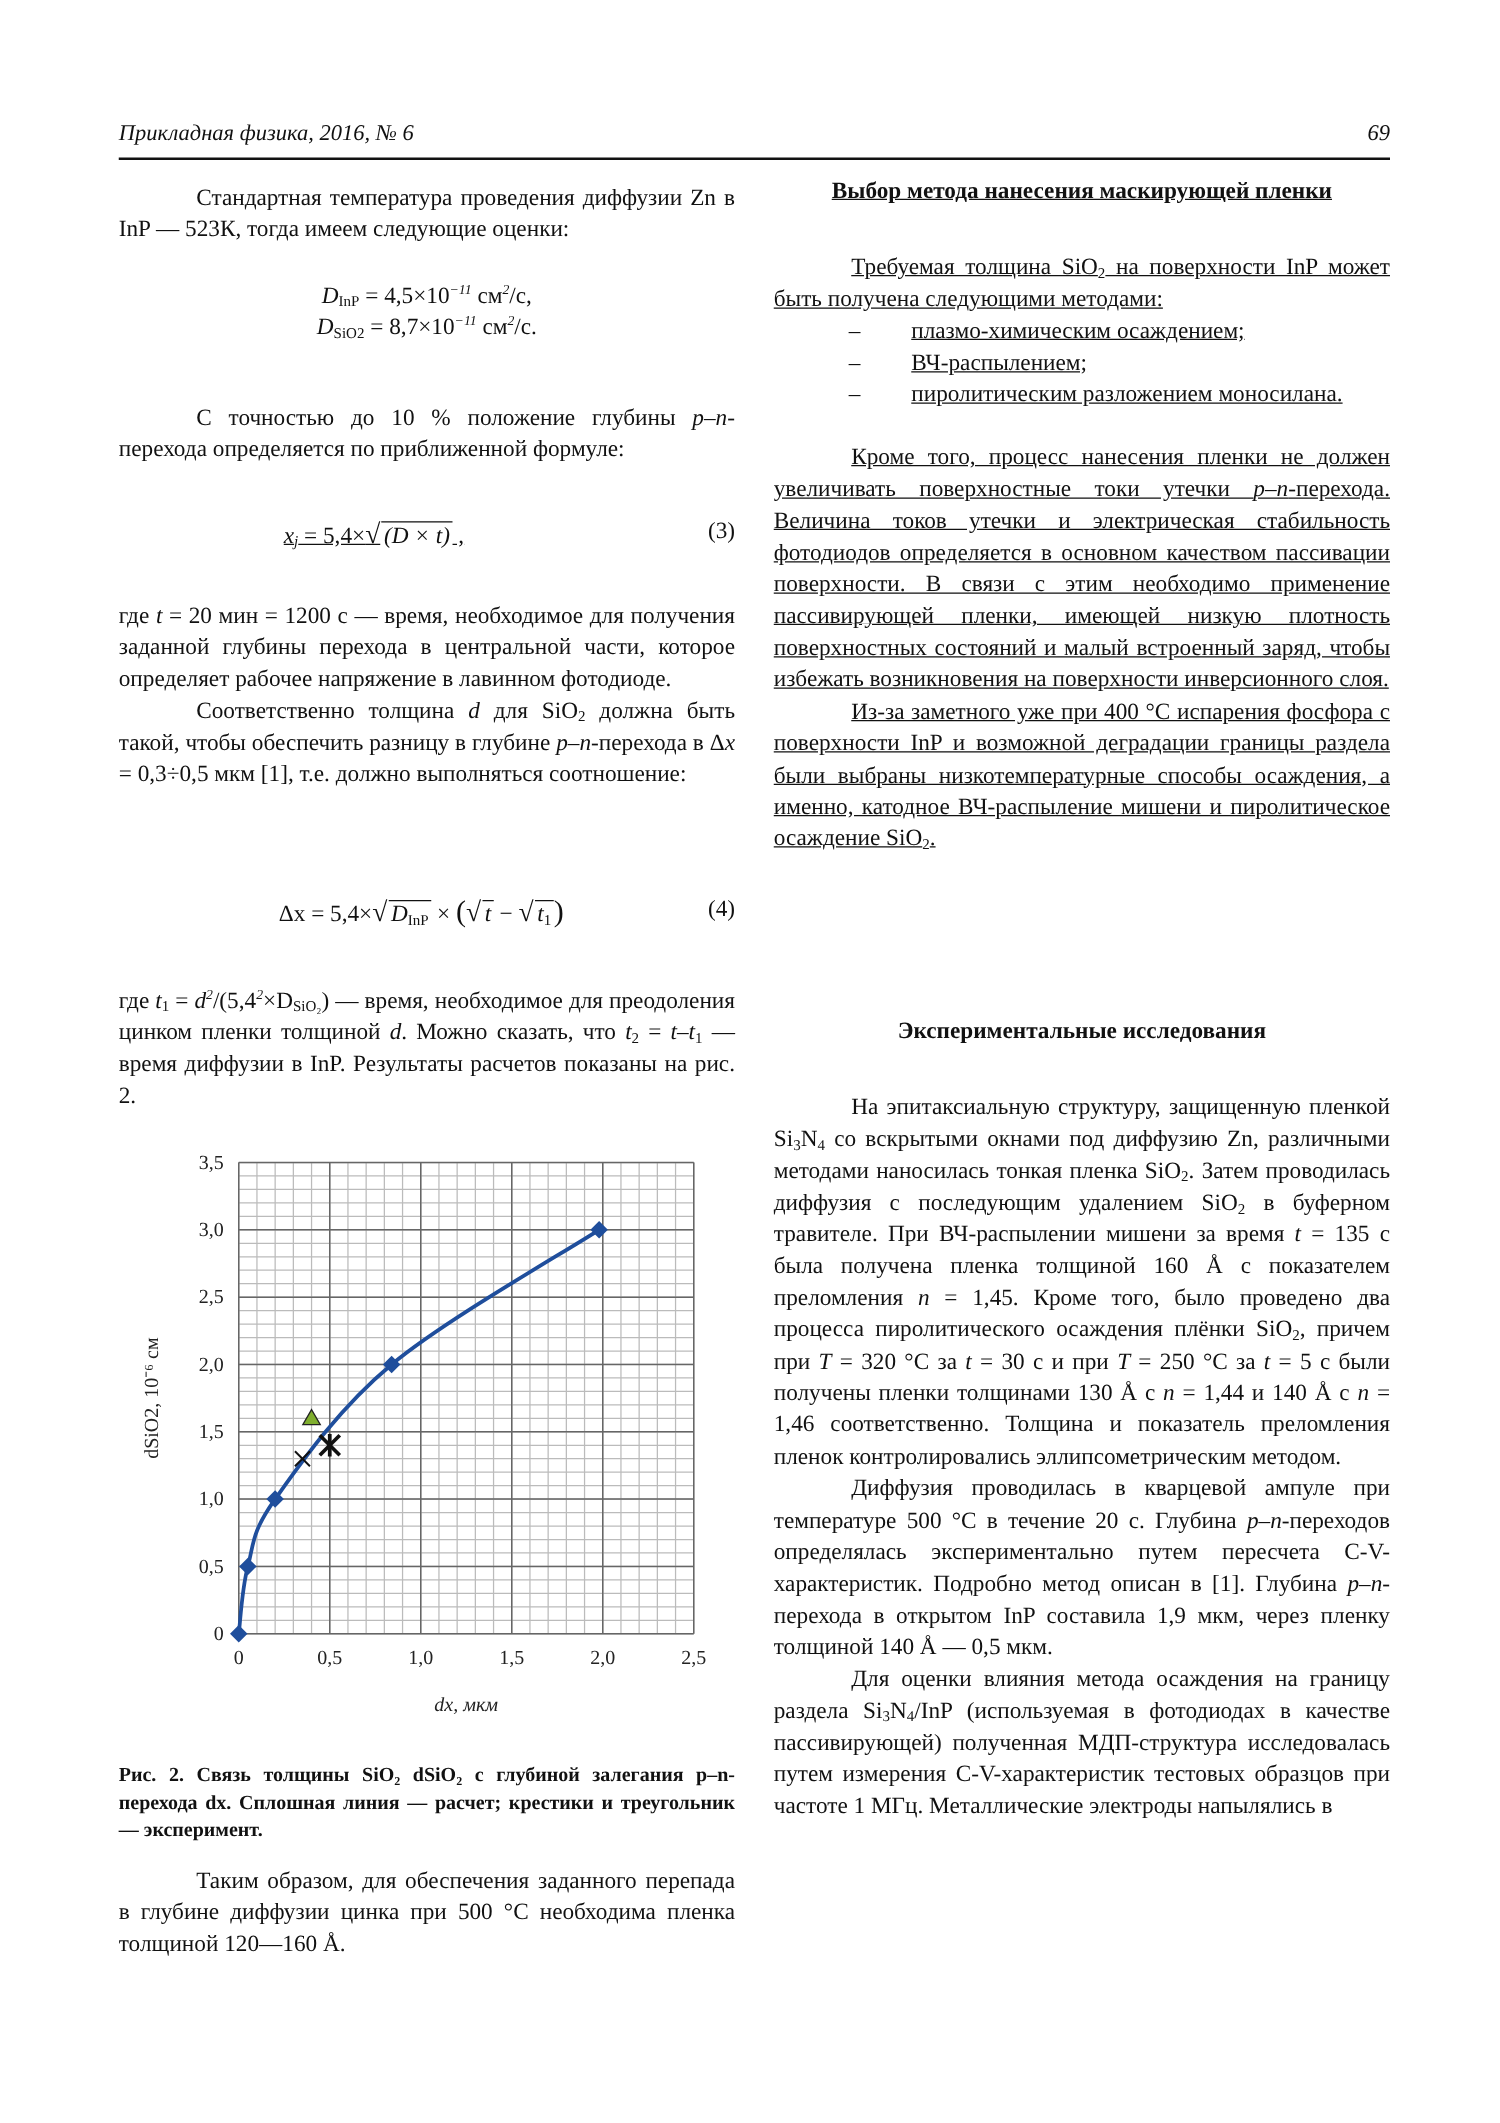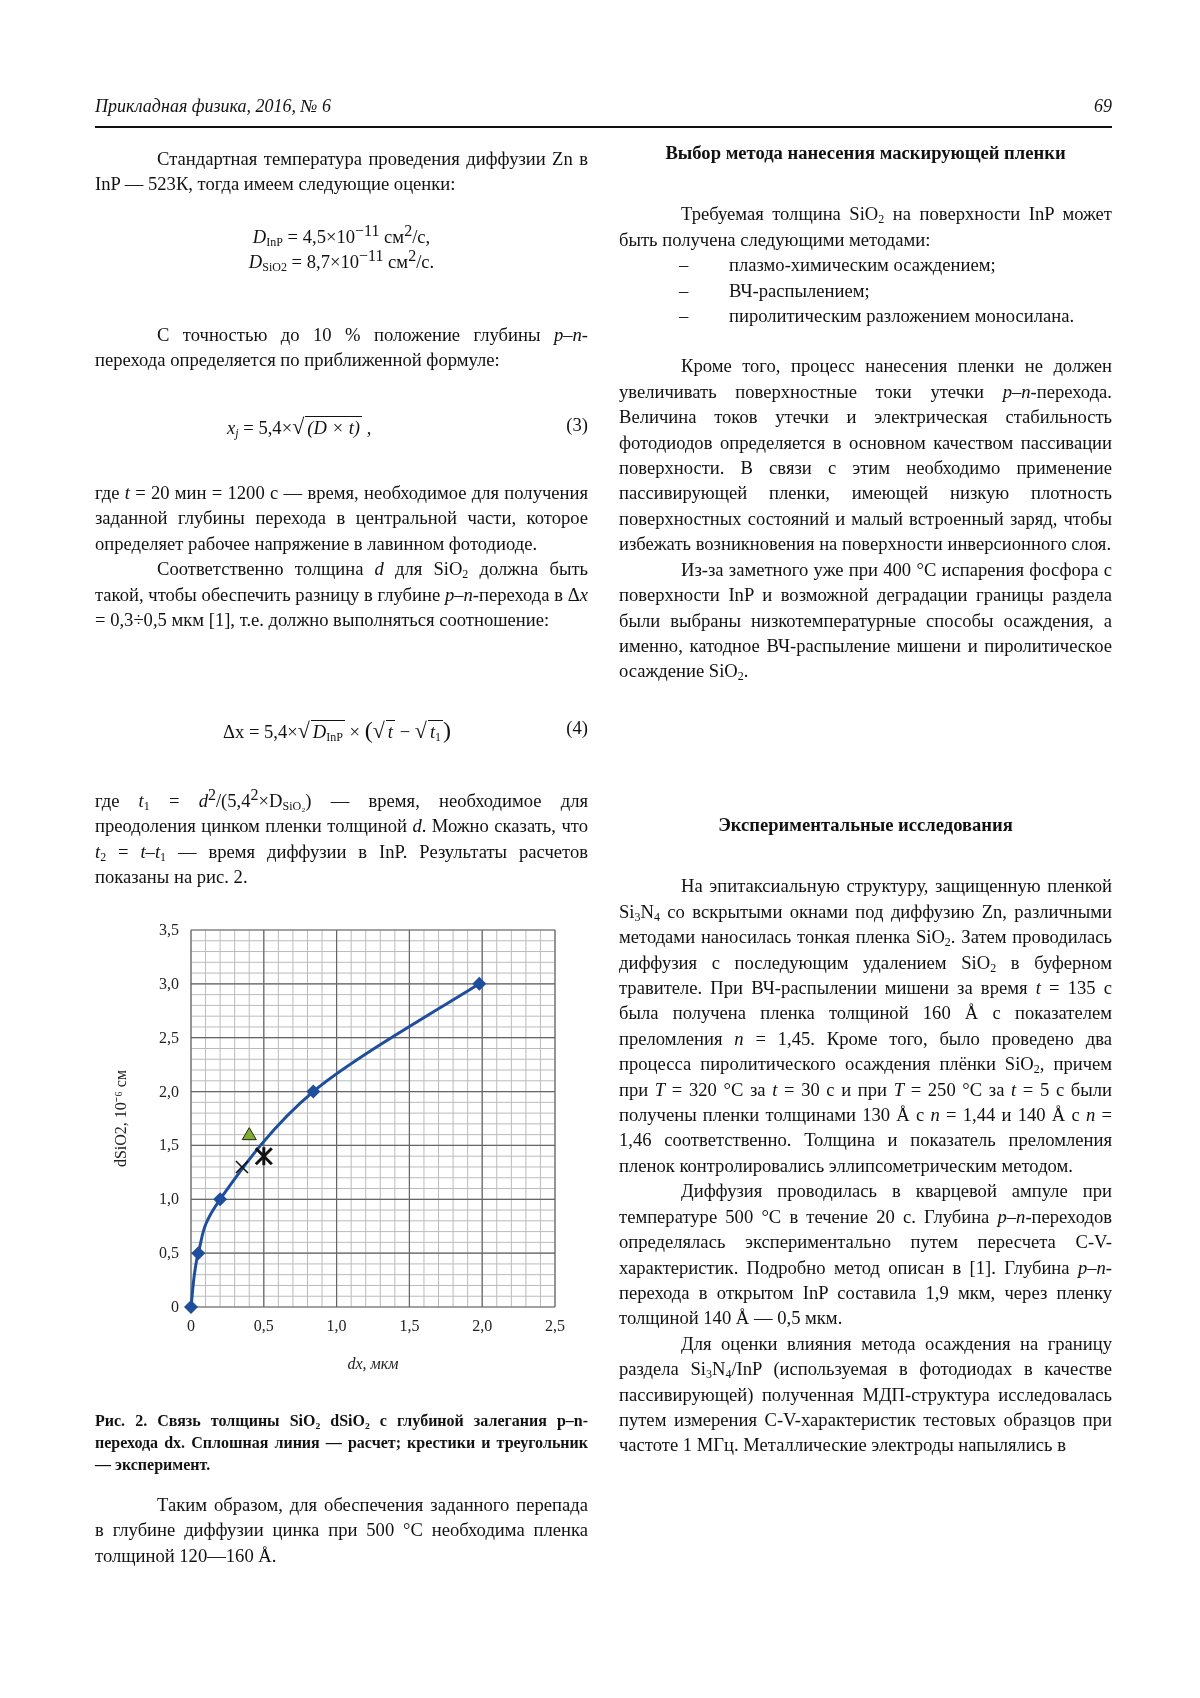--- a/index.html
+++ b/index.html
@@ -8,21 +8,21 @@
   .hdr .title { position:absolute; left:0; top:6px; }
   .hdr .page { position:absolute; right:0; top:6px;text-align:center; }
   .hdr-rule { position:absolute; left:95px; top:126px; width:1017px; height:2px; background:#111; }
   .col { position:absolute; width:493px; font-size:18.6px; line-height:25.4px; text-align:justify; }
   .col-left { left:95px; }
   .col-right { left:619px; }
   p { margin:0; }
   .ind { text-indent:62px; }
   i { font-style:italic; }
   sub { font-size:12px; vertical-align:-3px; line-height:0; }
-  sup { font-size:16px; vertical-align:7px; line-height:0; }
+  sup { font-size:11px; vertical-align:7px; line-height:0;font-style:italic; }
   .h2 { font-weight:bold; text-align:center; font-size:18.6px; }
   .dash-list { list-style:none; margin:0; padding:0; }
   .dash-list li { padding-left:110px; position:relative; text-align:left; }
   .dash-list li .dash { position:absolute; left:60px; }
   .caption { font-weight:bold; font-size:16px; line-height:22px; text-align:justify; }
   .chart-wrap { position:absolute; left:110px; top:918px; width:480px; height:470px; }
   .sqrt { display:inline-block; border-top:1.3px solid #111; padding:0 2px; margin-left:1px; }
   .rad { font-size:22px; }
   .paren { font-size:24px; }
 </style>
@@ -42,21 +42,21 @@
 <div style="position:absolute; left:95px; top:224px; width:493px; text-align:center; font-size:18.6px; line-height:25px;">
   <div><i>D</i><sub>InP</sub><span> = 4,5×10</span><sup>−11</sup><span> см</span><sup>2</sup><span>/с,</span></div>
   <div><i>D</i><sub>SiO2</sub><span> = 8,7×10</span><sup>−11</sup><span> см</span><sup>2</sup><span>/с.</span></div>
 </div>
 
 <div class="col col-left" style="top:322px;">
   <p class="ind"><span>С точностью до 10 % положение глубины</span> <i>p–n</i><span>-перехода определяется по приближенной формуле:</span></p>
 </div>
 
 <div style="position:absolute; left:95px; top:414px; width:493px; height:32px; font-size:18.6px;">
-  <span style="position:absolute; left:132px; top:0;"><i>x</i><sub><i>j</i></sub><span> = 5,4×</span><span class="rad">√</span><span class="sqrt"><i>(D × t)</i></span><span> ,</span></span>
+  <span style="position:absolute; left:132px; top:0;text-decoration:underline;"><i>x</i><sub><i>j</i></sub><span> = 5,4×</span><span class="rad">√</span><span class="sqrt"><i>(D × t)</i></span><span> ,</span></span>
   <span style="position:absolute; right:0; top:0;">(3)</span>
 </div>
 
 <div class="col col-left" style="top:480px;">
   <p><span>где </span><i>t</i><span> = 20 мин = 1200 с — время, необходимое для получения заданной глубины перехода в центральной части, которое определяет рабочее напряжение в лавинном фотодиоде.</span></p>
   <p class="ind"><span>Соответственно толщина </span><i>d</i><span> для SiO</span><sub>2</sub><span> должна быть такой, чтобы обеспечить разницу в глубине </span><i>p–n</i><span>-перехода в Δ</span><i>x</i><span> = 0,3÷0,5 мкм [1], т.е. должно выполняться соотношение:</span></p>
 </div>
 
 <div style="position:absolute; left:95px; top:717px; width:493px; height:34px; font-size:18.6px;">
   <span style="position:absolute; left:92px; top:0;margin-left:36px;"><span>Δx = 5,4×</span><span class="rad">√</span><span class="sqrt"><i>D</i><sub>InP</sub></span><span> × </span><span class="paren">(</span><span class="rad">√</span><span class="sqrt"><i>t</i></span><span> − </span><span class="rad">√</span><span class="sqrt"><i>t</i><sub>1</sub></span><span class="paren">)</span></span>
@@ -175,21 +175,21 @@
       <line x1="153.8" y1="229.20000000000002" x2="153.8" y2="247.20000000000002" stroke="#111111" stroke-width="3"></line>
     </svg>
 </div>
 
 <div class="col col-left caption" style="top:1410px;">Рис. 2. Связь толщины SiO₂ dSiO₂ с глубиной залегания p–n-перехода dx. Сплошная линия — расчет; крестики и треугольник — эксперимент.</div>
 
 <div class="col col-left" style="top:1492px;">
   <p class="ind">Таким образом, для обеспечения заданного перепада в глубине диффузии цинка при 500 °С необходима пленка толщиной 120—160 Å.</p>
 </div>
 
-<div class="col col-right" style="top:140px;">
+<div class="col col-right" style="top:140px;text-decoration:underline;">
   <p class="h2">Выбор метода нанесения маскирующей пленки</p>
   <div style="height:36px;"></div>
   <p class="ind"><span>Требуемая толщина SiO</span><sub>2</sub><span> на поверхности InP может быть получена следующими методами:</span></p>
   <ul class="dash-list">
     <li><span class="dash">–</span><span>плазмо-химическим осаждением;</span></li>
     <li><span class="dash">–</span><span>ВЧ-распылением;</span></li>
     <li><span class="dash">–</span><span>пиролитическим разложением моносилана.</span></li>
   </ul>
   <div style="height:25px;"></div>
   <p class="ind"><span>Кроме того, процесс нанесения пленки не должен увеличивать поверхностные токи утечки </span><i>p–n</i><span>-перехода. Величина токов утечки и электрическая стабильность фотодиодов определяется в основном качеством пассивации поверхности. В связи с этим необходимо применение пассивирующей пленки, имеющей низкую плотность поверхностных состояний и малый встроенный заряд, чтобы избежать возникновения на поверхности инверсионного слоя.</span></p>

